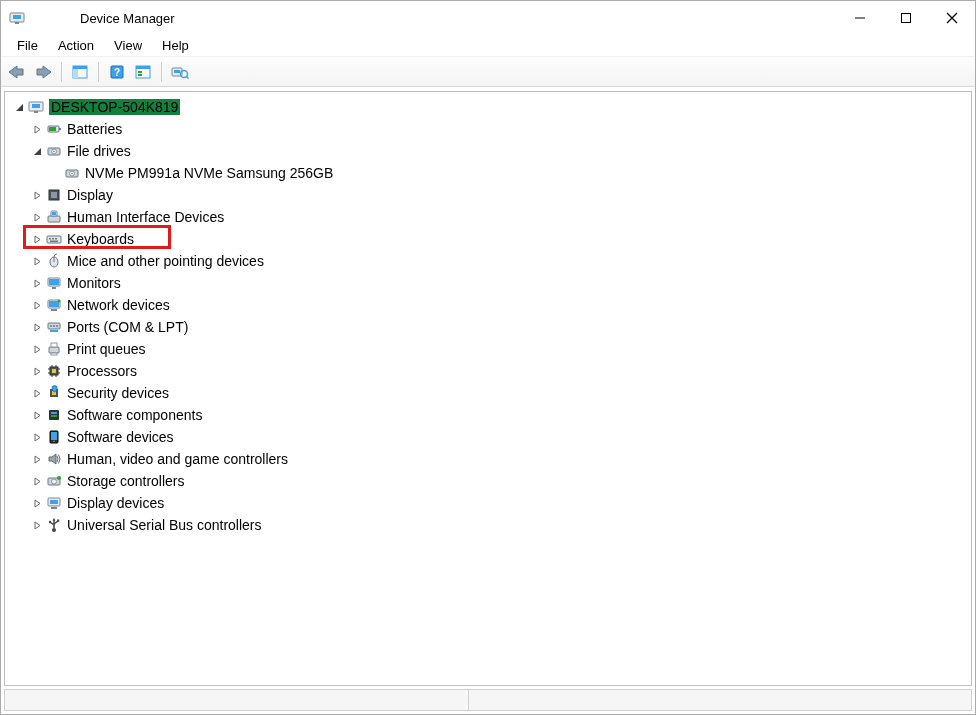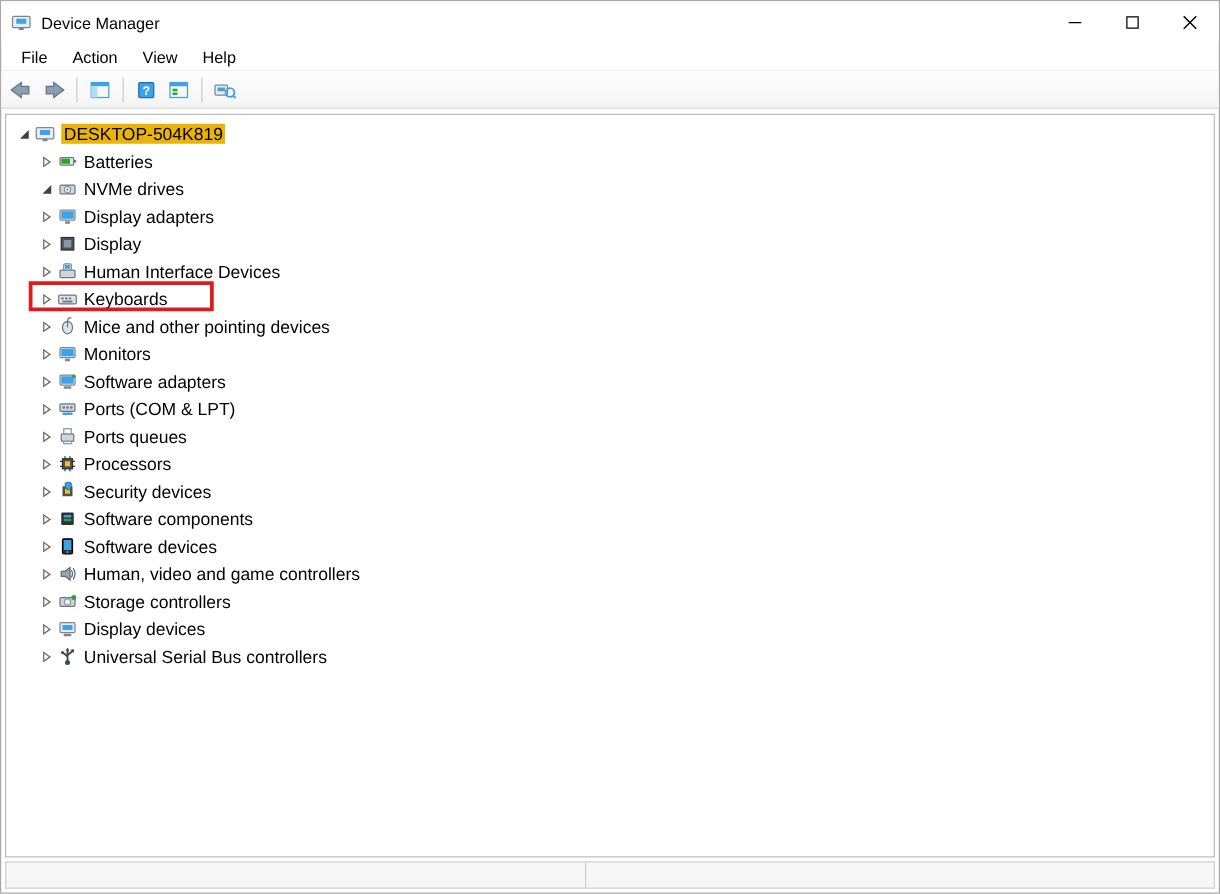--- a/index.html
+++ b/index.html
@@ -13,20 +13,21 @@
     overflow: hidden;
     border: 1px solid #aaa;
     position: relative;
   }
   .titlebar {
     height: 34px;
     display: flex;
     align-items: center;
     padding: 0 0 0 8px;
     background: #fff;
+    gap: 47px;
   }
   .titlebar .app-icon {
     width: 16px; height: 16px;
     margin-right: 8px;
     display: inline-flex; align-items: center; justify-content: center;
   }
   .titlebar .title { flex: 1; font-size: 13px; }
   .win-controls { display: flex; }
   .win-btn {
     width: 46px; height: 32px;
@@ -85,21 +86,21 @@
     font-size: 10px;
   }
   .row .chev.expanded { transform: rotate(0deg); color: #333; }
   .row .dev-icon {
     width: 18px; height: 18px;
     margin-right: 4px;
     display: inline-flex; align-items: center; justify-content: center;
   }
   .row .label { font-size: 14px; }
   .row.selected .label {
-    background: #eab308;
+    background: #15803d;
     padding: 0 2px;
   }
   .highlight-box {
     position: absolute;
     border: 3px solid #e11a1a;
     pointer-events: none;
   }
   .status-bar {
     position: absolute;
     left: 3px; right: 3px; bottom: 3px;
@@ -237,38 +238,34 @@
           <polygon points="1,8 8,8 8,1" fill="#404040"></polygon>
         </svg>
       </span>
     <span class="dev-icon">
         <svg width="16" height="16" viewBox="0 0 16 16">
           <rect x="2" y="5" width="12" height="7" rx="1" fill="#cfd7dc" stroke="#6a7882"></rect>
           <circle cx="8" cy="8.5" r="2.5" fill="#eef3f6" stroke="#8a98a2"></circle>
           <circle cx="8" cy="8.5" r=".8" fill="#6a7882"></circle>
         </svg>
       </span>
-    <span class="label">NVMe drives</span>
-  </div>
-    <div class="row">
-    <span class="indent" style="width:24px"></span>
-    <span class="chev ">
-        <svg width="9" height="9" viewBox="0 0 9 9">
-          <polygon points="2,1 7,4.5 2,8" fill="none" stroke="#6b6b6b"></polygon>
-        </svg>
-      </span>
-    <span class="dev-icon">
-        <svg width="16" height="16" viewBox="0 0 16 16">
-          <rect x="2" y="3" width="12" height="8" rx="1" fill="#eef3f6" stroke="#7c8691"></rect>
-          <rect x="3" y="4" width="10" height="6" fill="#3da3e8"></rect>
-          <rect x="6" y="12" width="4" height="2" fill="#7c8691"></rect>
-        </svg>
-      </span>
-    <span class="label">Display adapters</span>
-  </div>
+    <span class="label">File drives</span>
+  </div>
+    <div class="row">
+        <span class="indent" style="width:42px"></span>
+        <span class="chev"></span>
+        <span class="dev-icon">
+        <svg width="16" height="16" viewBox="0 0 16 16">
+          <rect x="2" y="5" width="12" height="7" rx="1" fill="#cfd7dc" stroke="#6a7882"></rect>
+          <circle cx="8" cy="8.5" r="2.5" fill="#eef3f6" stroke="#8a98a2"></circle>
+          <circle cx="8" cy="8.5" r=".8" fill="#6a7882"></circle>
+        </svg>
+      </span>
+        <span class="label">NVMe PM991a NVMe Samsung 256GB</span>
+      </div>
     <div class="row">
     <span class="indent" style="width:24px"></span>
     <span class="chev ">
         <svg width="9" height="9" viewBox="0 0 9 9">
           <polygon points="2,1 7,4.5 2,8" fill="none" stroke="#6b6b6b"></polygon>
         </svg>
       </span>
     <span class="dev-icon">
         <svg width="16" height="16" viewBox="0 0 16 16">
           <rect x="3" y="3" width="10" height="10" fill="#4a535b" stroke="#2b3238"></rect>
@@ -351,21 +348,21 @@
         </svg>
       </span>
     <span class="dev-icon">
         <svg width="16" height="16" viewBox="0 0 16 16">
           <rect x="2" y="3" width="12" height="8" rx="1" fill="#eef3f6" stroke="#7c8691"></rect>
           <rect x="3" y="4" width="10" height="6" fill="#3da3e8"></rect>
           <rect x="5" y="12" width="6" height="2" fill="#7c8691"></rect>
           <circle cx="13" cy="4" r="1.5" fill="#2ea32d"></circle>
         </svg>
       </span>
-    <span class="label">Software adapters</span>
+    <span class="label">Network devices</span>
   </div>
     <div class="row">
     <span class="indent" style="width:24px"></span>
     <span class="chev ">
         <svg width="9" height="9" viewBox="0 0 9 9">
           <polygon points="2,1 7,4.5 2,8" fill="none" stroke="#6b6b6b"></polygon>
         </svg>
       </span>
     <span class="dev-icon">
         <svg width="16" height="16" viewBox="0 0 16 16">
@@ -385,21 +382,21 @@
           <polygon points="2,1 7,4.5 2,8" fill="none" stroke="#6b6b6b"></polygon>
         </svg>
       </span>
     <span class="dev-icon">
         <svg width="16" height="16" viewBox="0 0 16 16">
           <rect x="3" y="6" width="10" height="6" rx="1" fill="#cfd7dc" stroke="#6a7882"></rect>
           <rect x="5" y="2" width="6" height="4" fill="#fff" stroke="#8a98a2"></rect>
           <rect x="5" y="12" width="6" height="2" fill="#fff" stroke="#8a98a2"></rect>
         </svg>
       </span>
-    <span class="label">Ports queues</span>
+    <span class="label">Print queues</span>
   </div>
     <div class="row">
     <span class="indent" style="width:24px"></span>
     <span class="chev ">
         <svg width="9" height="9" viewBox="0 0 9 9">
           <polygon points="2,1 7,4.5 2,8" fill="none" stroke="#6b6b6b"></polygon>
         </svg>
       </span>
     <span class="dev-icon">
         <svg width="16" height="16" viewBox="0 0 16 16">

